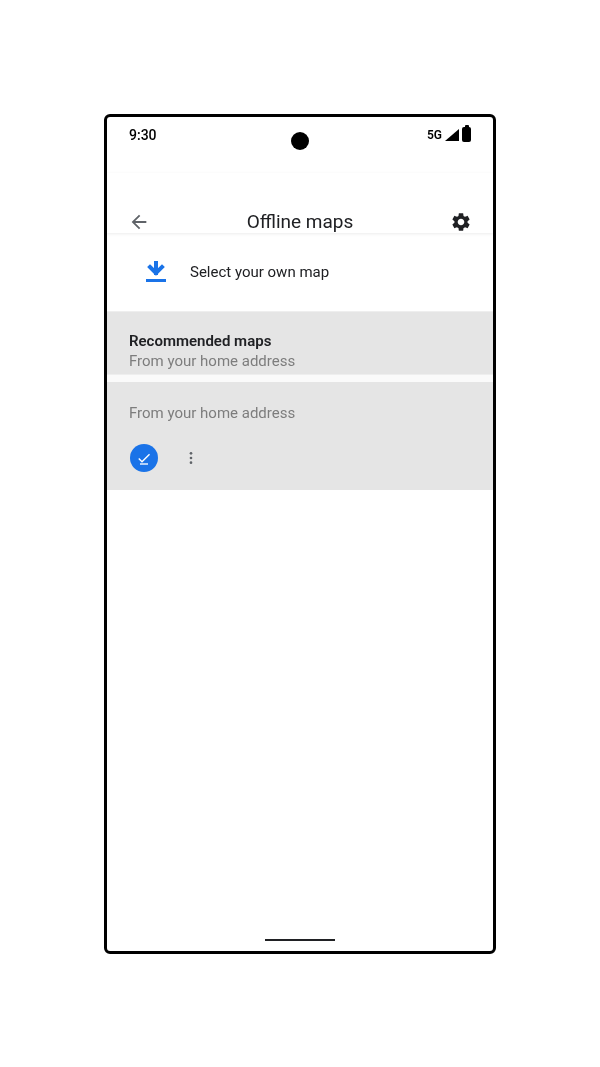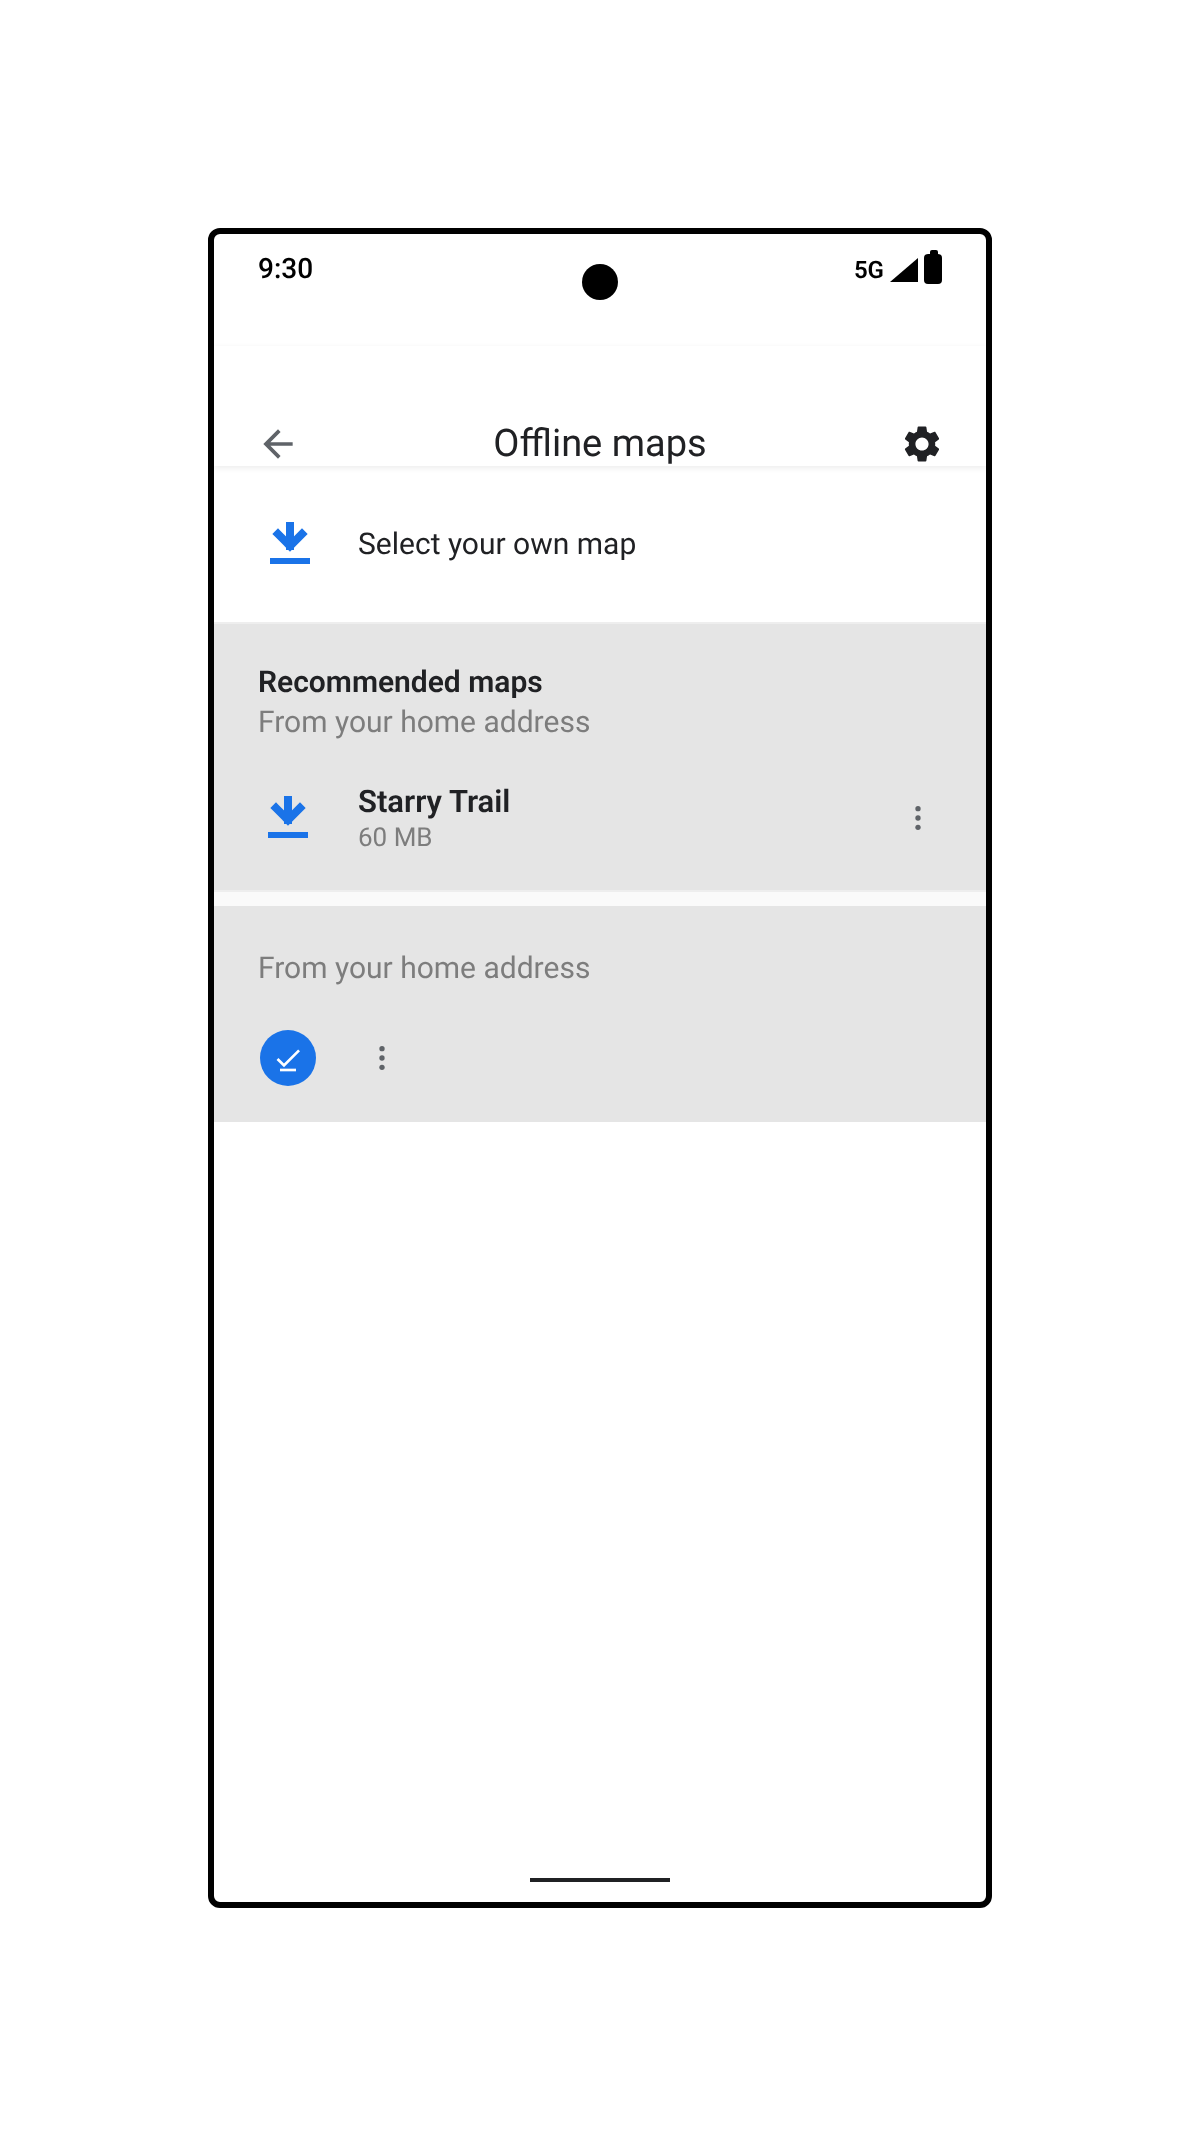--- a/index.html
+++ b/index.html
@@ -107,21 +107,21 @@
       align-items: center;
       justify-content: center;
       cursor: pointer;
     }
     .content {
       background: #fafafa;
     }
     .select-own-row {
       display: flex;
       align-items: center;
-      padding: 28px 28px;
+      padding: 28px 39px;
       background: #fff;
       border-bottom: 1px solid #eee;
       cursor: pointer;
     }
     .download-icon-blue {
       width: 20px;
       margin-right: 24px;
       display: flex;
       align-items: center;
       justify-content: center;
@@ -241,39 +241,20 @@
           <rect x="0" y="18" width="20" height="3" fill="#1a73e8"></rect>
         </svg>
       </div>
       <div class="select-own-text">Select your own map</div>
     </div>
 
     <div class="section">
       <div class="section-header">
         <div class="section-title">Recommended maps</div>
         <div class="section-subtitle">From your home address</div>
-      </div>
-      <div class="map-row">
-        <div class="map-icon">
-          <svg width="20" height="22" viewBox="0 0 20 22">
-            <path d="M10 0 L10 12 M10 12 L4 6 M10 12 L16 6" stroke="#1a73e8" stroke-width="4" fill="none" stroke-linecap="square"></path>
-            <rect x="0" y="18" width="20" height="3" fill="#1a73e8"></rect>
-          </svg>
-        </div>
-        <div class="map-info">
-          <div class="map-name">Starry Trail</div>
-          <div class="map-meta">60 MB</div>
-        </div>
-        <div class="more-btn">
-          <svg width="16" height="16" viewBox="0 0 24 24">
-            <circle cx="12" cy="5" r="2" fill="#5f6368"></circle>
-            <circle cx="12" cy="12" r="2" fill="#5f6368"></circle>
-            <circle cx="12" cy="19" r="2" fill="#5f6368"></circle>
-          </svg>
-        </div>
       </div>
     </div>
 
     <div class="section-sep"></div>
 
     <div class="section">
       <div class="section-header">
         <div class="section-subtitle">From your home address</div>
       </div>
       <div class="map-row">

